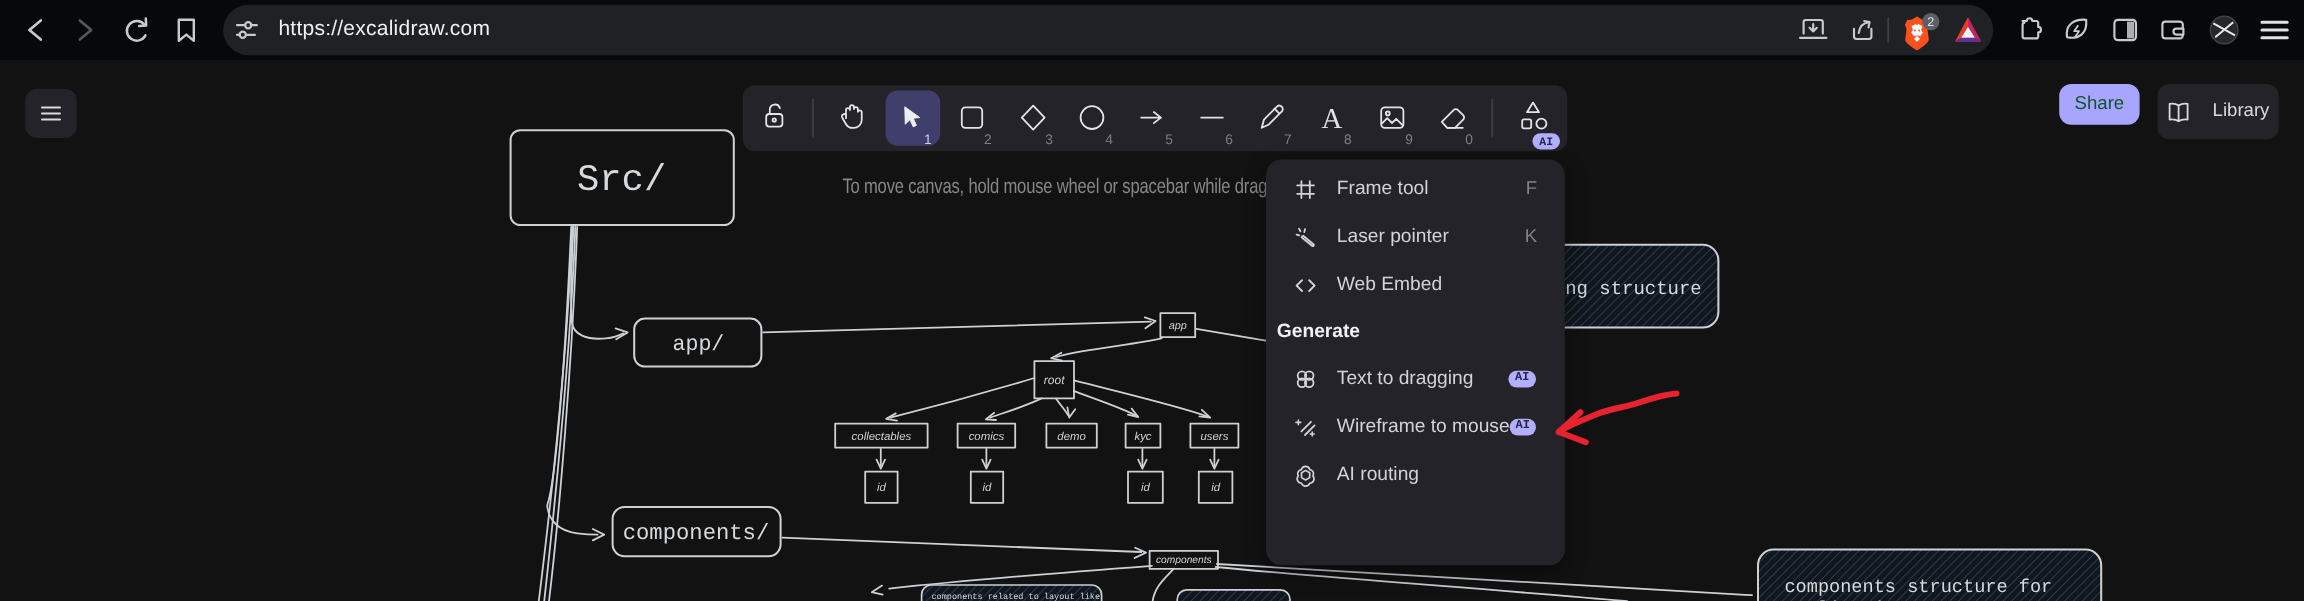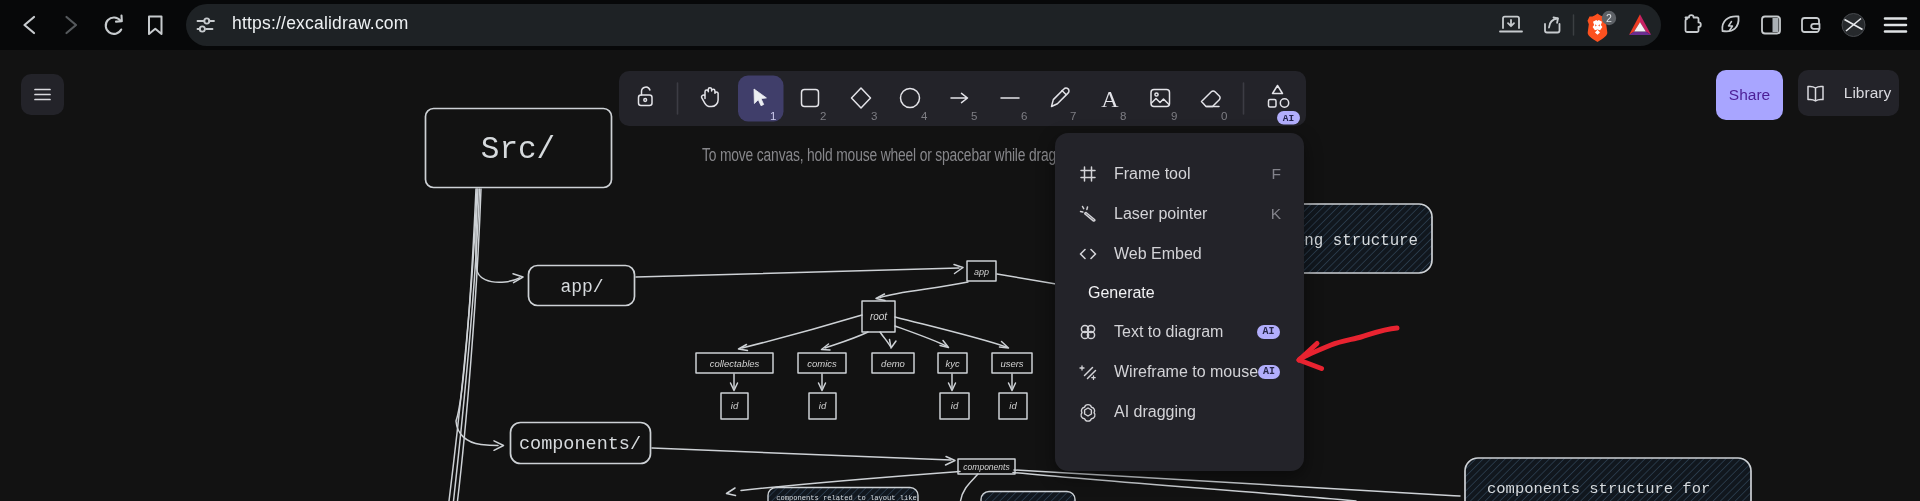--- a/index.html
+++ b/index.html
@@ -12,21 +12,21 @@
   #canvas { position:absolute; left:0; top:50px; width:1920px; height:451px; background:#121212; }
   .island { position:absolute; background:#232329; border-radius:10px; }
   #hint { position:absolute; top:95px; left:702px; white-space:nowrap;
     font-size:17.5px; letter-spacing:-0.2px; color:#87878b;
     transform:scaleX(0.79); transform-origin:0 0; }
   svg { display:block; }
   .mrow { height:40px; display:flex; align-items:center; padding:0 12px 0 15px; border-radius:8px; white-space:nowrap; }
   .mico { width:20px; height:20px; margin-right:16px; flex:none; }
   .mrow > span:nth-child(2) { flex:1; }
   .mshort { color:#82828a; font-size:15.5px; margin-right:3px; }
-  .mhead { height:38px; display:flex; align-items:center; font-weight:normal; color:#f1f1f3; padding-left:1px;margin-left:24px; }
+  .mhead { height:38px; display:flex; align-items:center; font-weight:bold; color:#f1f1f3; padding-left:1px; }
   .mbadge { background:#b2aefc; color:#27274a; font-family:"Liberation Mono", monospace; font-size:10px; font-weight:bold; width:23px; height:14px; line-height:14px; text-align:center; border-radius:7px; margin-right:4px; }
   .msel { background:#36363d; }
 </style>
 </head>
 <body>
 <div id="canvas">
   <div id="hint">To move canvas, hold mouse wheel or spacebar while dragging</div>
   <svg id="diagram" width="1920" height="451" viewBox="0 50 1920 451" style="position:absolute;left:0;top:0;">
     <defs>
       <pattern id="hatch" width="5.2" height="5.2" patternUnits="userSpaceOnUse" patternTransform="rotate(45)">
@@ -185,28 +185,28 @@
         <text x="1070" y="120">7</text>
         <text x="1120" y="120">8</text>
         <text x="1171" y="120">9</text>
         <text x="1221" y="120">0</text>
       </g>
 
       <rect x="1277" y="111" width="23" height="13.5" rx="6.7" fill="#b2aefc"></rect>
       <text x="1288.5" y="121" font-size="9.5" font-weight="bold" font-family="Liberation Mono, monospace" fill="#23234d" text-anchor="middle">AI</text>
     </svg>
   </div>
-  <div id="sharebtn" style="position:absolute;left:1716px;top:20px;width:67px;height:50px;background:#a8a5ff;border-radius:10px;color:#4c1d95;font-size:15.5px;display:flex;align-items:center;justify-content:center;">Share</div>
+  <div id="sharebtn" style="position:absolute;left:1716px;top:20px;width:67px;height:34px;background:#a8a5ff;border-radius:10px;color:#14532d;font-size:15.5px;display:flex;align-items:center;justify-content:center;">Share</div>
   <div class="island" id="librarybtn" style="left:1798px;top:20px;width:101px;height:46px;display:flex;align-items:center;justify-content:center;gap:19px;color:#d9d9de;font-size:15.5px;">
     <svg width="19" height="17" viewBox="0 0 19 17">
         <path d="M 9.5,3 C 7.5,1.6 4.7,1.2 2,1.6 V 14.6 C 4.7,14.2 7.5,14.6 9.5,16 C 11.5,14.6 14.3,14.2 17,14.6 V 1.6 C 14.3,1.2 11.5,1.6 9.5,3 v 13" fill="none" stroke="#d9d9de" stroke-width="1.5" stroke-linejoin="round" stroke-linecap="round"></path>
       </svg>
     <span>Library</span>
   </div>
-  <div class="island" id="menu" style="left:1055px;top:83px;width:249px;border-radius:13px;height:338px;box-shadow:0 6px 18px rgba(0,0,0,0.45);padding:21px 8px;font-size:16px;color:#d3d3d7;">
+  <div class="island" id="menu" style="left:1055px;top:83px;width:249px;border-radius:13px;height:338px;box-shadow:0 6px 18px rgba(0,0,0,0.45);padding:5px 8px;font-size:16px;color:#d3d3d7;">
     <div class="mrow">
         <span class="mico">
           <svg width="20" height="20" viewBox="0 0 20 20">
             <g stroke="#d3d3d7" stroke-width="1.5" fill="none" stroke-linecap="round">
               <path d="M 6.5,3 v 14 M 13.5,3 v 14 M 3,6.5 h 14 M 3,13.5 h 14"></path>
             </g>
           </svg>
         </span>
         <span>Frame tool</span>
         <span class="mshort">F</span>
@@ -238,21 +238,21 @@
         <span class="mico">
           <svg width="20" height="20" viewBox="0 0 20 20">
             <g stroke="#d3d3d7" stroke-width="1.5" fill="none">
               <circle cx="7" cy="7" r="3.6"></circle>
               <circle cx="13" cy="7" r="3.6"></circle>
               <circle cx="7" cy="13" r="3.6"></circle>
               <circle cx="13" cy="13" r="3.6"></circle>
             </g>
           </svg>
         </span>
-        <span>Text to diagram</span>
+        <span>Text to dragging</span>
         <span class="mbadge">AI</span>
       </div>
     <div class="mrow">
         <span class="mico">
           <svg width="20" height="20" viewBox="0 0 20 20">
             <g stroke="#d3d3d7" stroke-width="1.5" fill="none" stroke-linecap="round">
               <path d="M 6.5,13.5 L 14.5,5.5 M 9.5,16.5 l 8,-8"></path>
               <path d="M 4,4 l 0,4 M 2,6 l 4,0" stroke-width="1.3"></path>
               <path d="M 15.5,14 l 0,3.4 M 13.8,15.7 l 3.4,0" stroke-width="1.3"></path>
             </g>
@@ -263,21 +263,21 @@
       </div>
     <div class="mrow">
         <span class="mico">
           <svg width="20" height="20" viewBox="0 0 20 20">
             <g stroke="#d3d3d7" stroke-width="1.4" fill="none" stroke-linejoin="round">
               <path d="M 10,2.6 a 3.6,3.6 0 0 1 3.5,2.7 a 3.6,3.6 0 0 1 2.6,5.4 a 3.6,3.6 0 0 1 -2.7,6 a 3.6,3.6 0 0 1 -6.8,0 a 3.6,3.6 0 0 1 -2.7,-6 a 3.6,3.6 0 0 1 2.6,-5.4 A 3.6,3.6 0 0 1 10,2.6 z"></path>
               <path d="M 10,6 l 3.4,2 v 4 l -3.4,2 l -3.4,-2 v -4 z"></path>
             </g>
           </svg>
         </span>
-        <span>AI dragging</span>
+        <span>AI routing</span>
       </div>
   </div>
   <svg id="redarrow" width="1920" height="451" viewBox="0 50 1920 451" style="position:absolute;left:0;top:0;pointer-events:none;z-index:30;">
     <g stroke="#e82330" stroke-width="5" fill="none" stroke-linecap="round" stroke-linejoin="round">
       <path d="M 1397,328 C 1384,329 1371,334 1361,337 C 1352,339.5 1341,341 1331,345 C 1320,349.5 1307,355 1300,359"></path>
       <path d="M 1299,360 L 1317,343.5"></path>
       <path d="M 1299,360 L 1321.5,368.5"></path>
     </g>
   </svg>
 </div>

